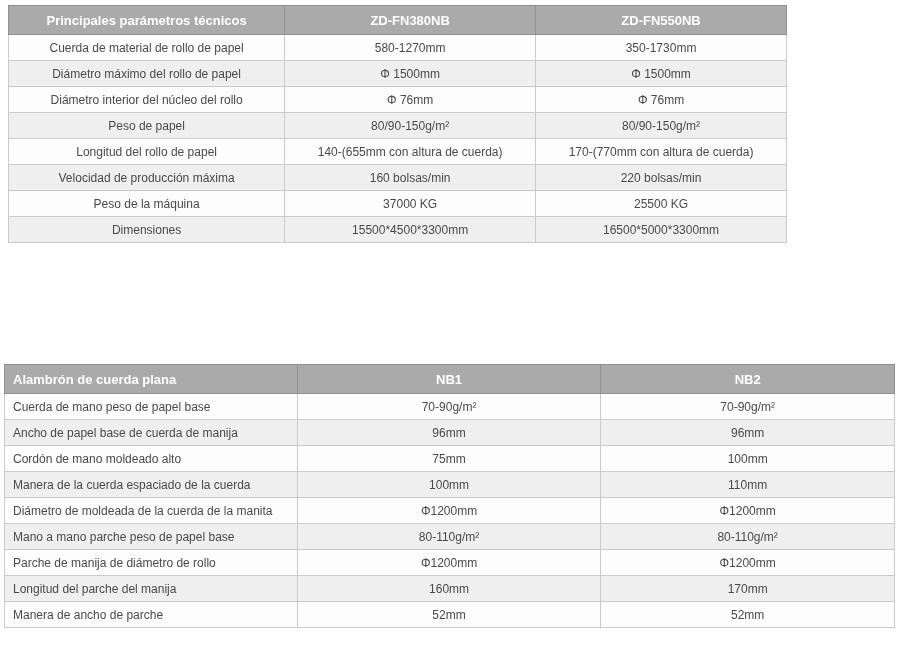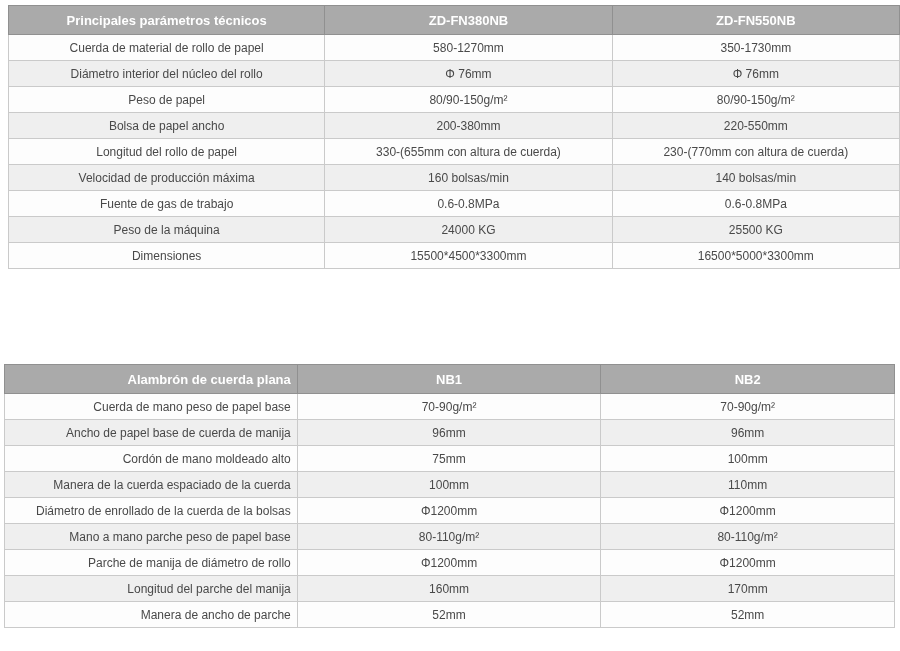--- a/index.html
+++ b/index.html
@@ -13,21 +13,21 @@
     width: 900px;
     height: 651px;
     background: #ffffff;
     overflow: hidden;
   }
   table.spec {
     border-collapse: collapse;
     table-layout: fixed;
     position: absolute;
   }
-  table.t1 { left: 8px; top: 5px; width: 892px; }
+  table.t1 { left: 8px; top: 5px; width: 779px; }
   table.t2 { left: 4px; top: 364px; width: 891px; }
 
   table.t1 col.c1 { width: 35.5%; }
   table.t1 col.c2 { width: 32.25%; }
   table.t1 col.c3 { width: 32.25%; }
 
   table.t2 col.c1 { width: 32.9%; }
   table.t2 col.c2 { width: 34.1%; }
   table.t2 col.c3 { width: 33.0%; }
 
@@ -48,21 +48,21 @@
     text-align: center;
     border: 1px solid #cacaca;
     padding: 0 6px;
     background: #fdfdfd;
   }
   tbody tr:nth-child(even) td { background: #efefef; }
 
   
   table.t2 th:first-child,
   table.t2 td:first-child {
-    text-align: right;
+    text-align: left;
     padding-left: 8px;
   }
 </style>
 </head>
 <body>
 
 <div class="page">
 
   <table class="spec t1">
     <colgroup>
@@ -77,52 +77,47 @@
         <th>ZD-FN550NB</th>
       </tr>
     </thead>
     <tbody>
         <tr>
           <td>Cuerda de material de rollo de papel</td>
           <td>580-1270mm</td>
           <td>350-1730mm</td>
         </tr>
         <tr>
+          <td>Diámetro máximo del rollo de papel</td>
+          <td>Φ 1500mm</td>
+          <td>Φ 1500mm</td>
+        </tr>
+        <tr>
           <td>Diámetro interior del núcleo del rollo</td>
           <td>Φ 76mm</td>
           <td>Φ 76mm</td>
         </tr>
         <tr>
           <td>Peso de papel</td>
           <td>80/90-150g/m²</td>
           <td>80/90-150g/m²</td>
         </tr>
         <tr>
-          <td>Bolsa de papel ancho</td>
-          <td>200-380mm</td>
-          <td>220-550mm</td>
-        </tr>
-        <tr>
           <td>Longitud del rollo de papel</td>
-          <td>330-(655mm con altura de cuerda)</td>
-          <td>230-(770mm con altura de cuerda)</td>
+          <td>140-(655mm con altura de cuerda)</td>
+          <td>170-(770mm con altura de cuerda)</td>
         </tr>
         <tr>
           <td>Velocidad de producción máxima</td>
           <td>160 bolsas/min</td>
-          <td>140 bolsas/min</td>
-        </tr>
-        <tr>
-          <td>Fuente de gas de trabajo</td>
-          <td>0.6-0.8MPa</td>
-          <td>0.6-0.8MPa</td>
+          <td>220 bolsas/min</td>
         </tr>
         <tr>
           <td>Peso de la máquina</td>
-          <td>24000 KG</td>
+          <td>37000 KG</td>
           <td>25500 KG</td>
         </tr>
         <tr>
           <td>Dimensiones</td>
           <td>15500*4500*3300mm</td>
           <td>16500*5000*3300mm</td>
         </tr>
       </tbody>
   </table>
 
@@ -154,21 +149,21 @@
           <td>Cordón de mano moldeado alto</td>
           <td>75mm</td>
           <td>100mm</td>
         </tr>
         <tr>
           <td>Manera de la cuerda espaciado de la cuerda</td>
           <td>100mm</td>
           <td>110mm</td>
         </tr>
         <tr>
-          <td>Diámetro de enrollado de la cuerda de la bolsas</td>
+          <td>Diámetro de moldeada de la cuerda de la manita</td>
           <td>Φ1200mm</td>
           <td>Φ1200mm</td>
         </tr>
         <tr>
           <td>Mano a mano parche peso de papel base</td>
           <td>80-110g/m²</td>
           <td>80-110g/m²</td>
         </tr>
         <tr>
           <td>Parche de manija de diámetro de rollo</td>

